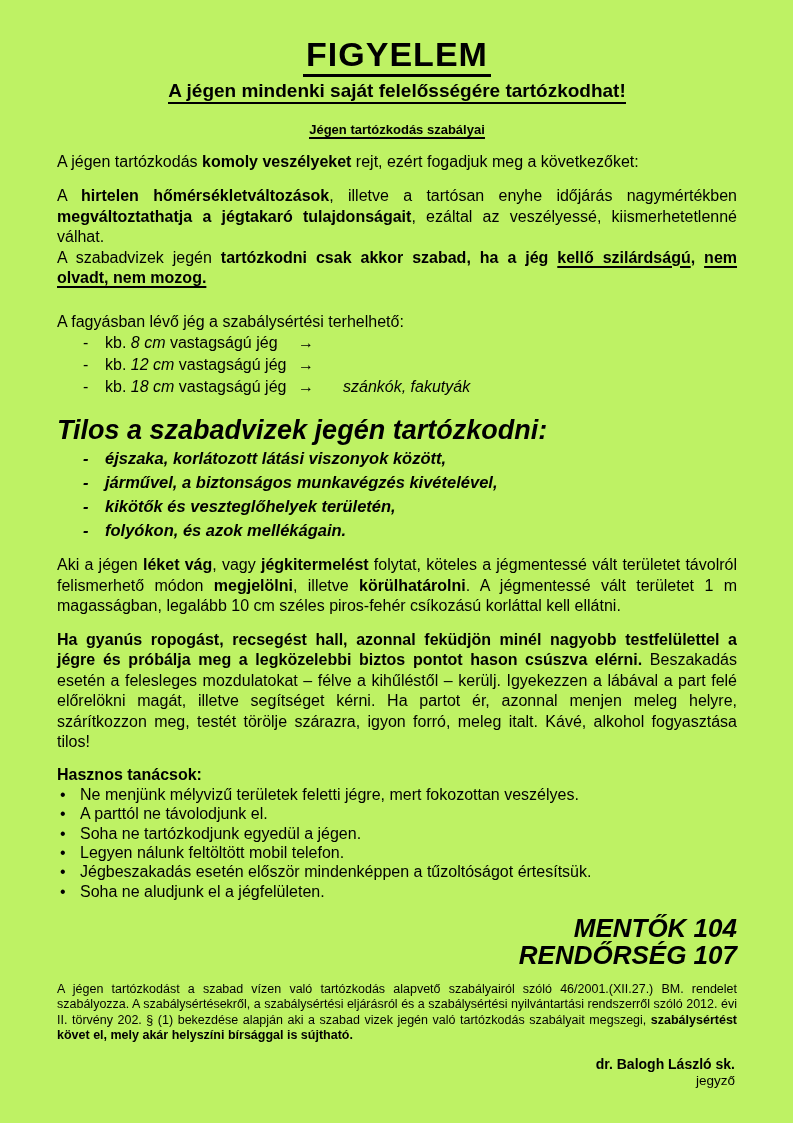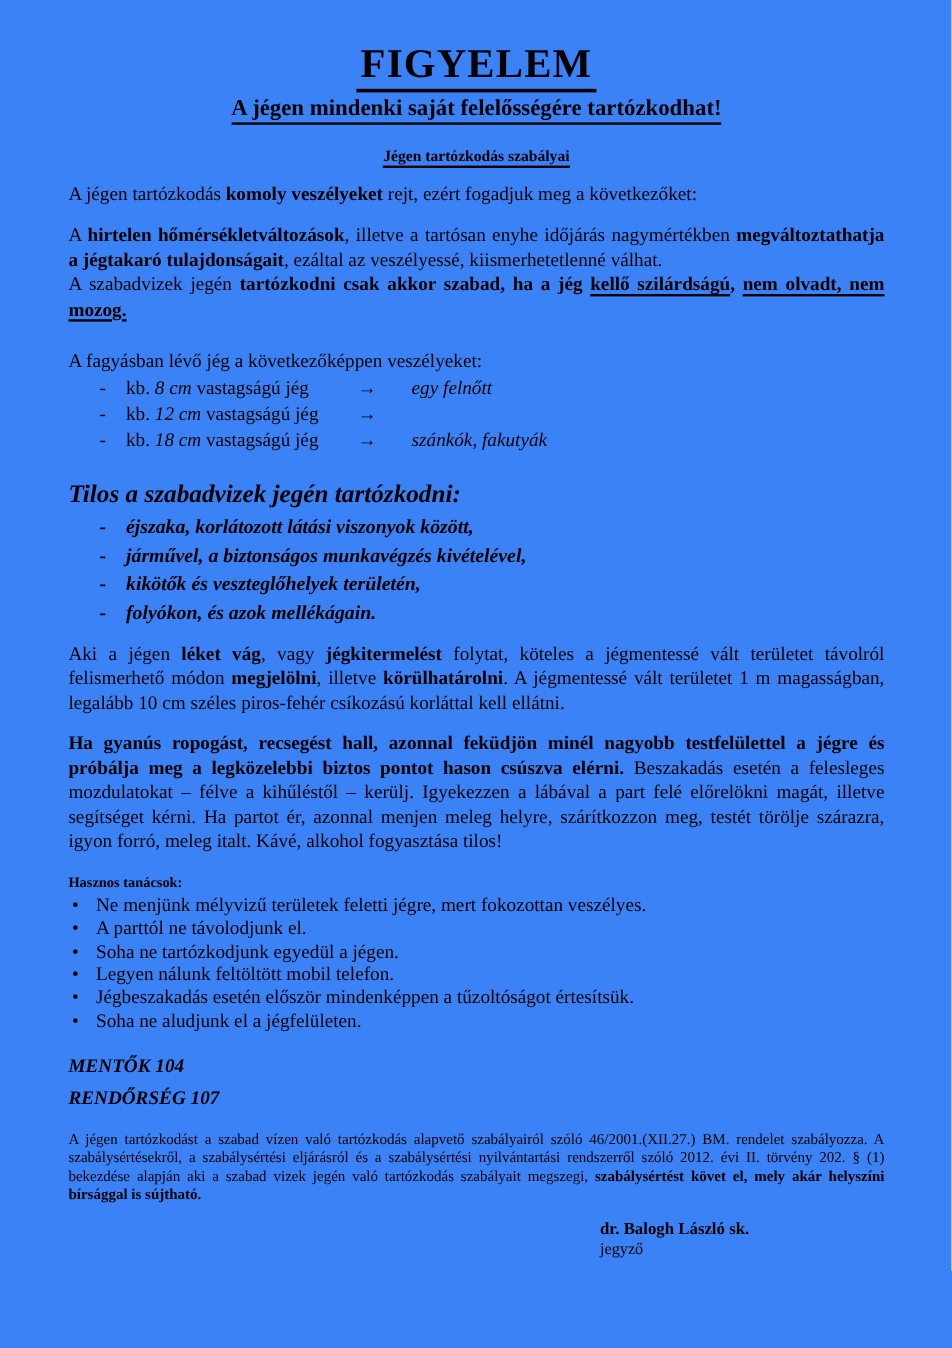--- a/index.html
+++ b/index.html
@@ -1,48 +1,48 @@
 <!DOCTYPE html>
 <html><head>
 <meta charset="utf-8">
 <style>
   html, body { margin: 0; padding: 0; background: #ffffff; }
   .page {
     width: 793px; height: 1123px;
     box-sizing: border-box;
     margin: 0 auto;
-    background: #3b82f6;
+    background: #bef264;
     color: #000000;
-    font-family: Liberation Serif, serif;
+    font-family: Liberation Sans, sans-serif;
     padding: 36px 56px 0 57px;
     overflow: hidden;
   }
   .title { text-align: center; font-size: 34px; font-weight: bold; line-height: 1.08; }
   .title .u3 { display: inline-block; border-bottom: 3px solid #000; padding: 0 3px 1px 3px; letter-spacing: 1px; }
   .subtitle { text-align: center; font-size: 19px; font-weight: bold; margin-top: 3px; }
   .u2 { display: inline-block; border-bottom: 2px solid #000; padding-bottom: 0; }
   .section-heading { text-align: center; font-size: 13px; font-weight: bold; margin-top: 18px; }
   .body-p { font-size: 16px; line-height: 20.5px; margin: 0; }
   .just { text-align: justify; }
   .intro { margin-top: 13px; }
   .body-block { margin-top: 14px; }
   .ul { text-decoration: underline; text-decoration-thickness: 2px; text-underline-offset: 3px; }
   .load { margin-top: 23px; }
   .load-row { display: grid; grid-template-columns: 22px 193px 45px auto; margin-left: 26px; font-size: 16px; line-height: 22px; }
   .load-row .arrow { text-align: left; }
   .forbidden { margin-top: 17px; }
-  .forbidden-heading { font-size: 21px; font-weight: bold; font-style: italic; line-height: 31px; }
+  .forbidden-heading { font-size: 27px; font-weight: bold; font-style: italic; line-height: 31px; }
   .forbidden-item { display: grid; grid-template-columns: 22px auto; margin-left: 26px; font-size: 16.5px; font-weight: bold; font-style: italic; line-height: 24px; }
   .p-std { margin-top: 13px; }
   .tips { margin-top: 12px; }
-  .tips-heading { font-size: 12px; font-weight: bold; line-height: 20px; margin: 0; }
+  .tips-heading { font-size: 16px; font-weight: bold; line-height: 20px; margin: 0; }
   .tip-item { display: grid; grid-template-columns: 20px auto; margin-left: 3px; font-size: 16px; line-height: 19.4px; }
-  .emergency { margin-top: 14px; text-align: left; font-size: 16px; font-weight: bold; font-style: italic; line-height: 27px; }
+  .emergency { margin-top: 14px; text-align: right; font-size: 26px; font-weight: bold; font-style: italic; line-height: 27px; }
   .legal { font-size: 12.5px; line-height: 15.5px; text-align: justify; }
-  .signature { margin-left: 443px; width: 235px; text-align: left; }
+  .signature { margin-left: 443px; width: 235px; text-align: right; }
   .sig-name { font-size: 14px; font-weight: bold; line-height: 17px; }
   .sig-title { font-size: 13.5px; line-height: 16px; }
 </style>
 </head>
 <body>
 
 <div class="page">
 
   <div class="title">
     <span class="u3">FIGYELEM</span>
@@ -57,26 +57,25 @@
   </div>
 
   <p class="body-p intro"><span>A jégen tartózkodás </span><b>komoly veszélyeket</b><span> rejt, ezért fogadjuk meg a következőket:</span></p>
 
   <div class="body-block">
     <p class="body-p just"><span>A </span><b>hirtelen hőmérsékletváltozások</b><span>, illetve a tartósan enyhe időjárás nagymértékben </span><b>megváltoztathatja a jégtakaró tulajdonságait</b><span>, ezáltal az veszélyessé, kiismerhetetlenné válhat.</span></p>
     <p class="body-p just"><span>A szabadvizek jegén </span><b>tartózkodni csak akkor szabad, ha a jég </b><b class="ul">kellő szilárdságú</b><b>, </b><b class="ul">nem olvadt, nem mozog.</b></p>
   </div>
 
   <div class="load">
-    <p class="body-p">A fagyásban lévő jég a következőképpen veszélyeket:</p>
+    <p class="body-p">A fagyásban lévő jég a szabálysértési terhelhető:</p>
     <div class="load-row">
       <span>-</span>
       <span><span>kb. </span><i>8 cm</i><span> vastagságú jég</span></span>
       <span class="arrow">→</span>
-      <i>egy felnőtt</i>
     </div>
     <div class="load-row">
       <span>-</span>
       <span><span>kb. </span><i>12 cm</i><span> vastagságú jég</span></span>
       <span class="arrow">→</span>
     </div>
     <div class="load-row">
       <span>-</span>
       <span><span>kb. </span><i>18 cm</i><span> vastagságú jég</span></span>
       <span class="arrow">→</span>

